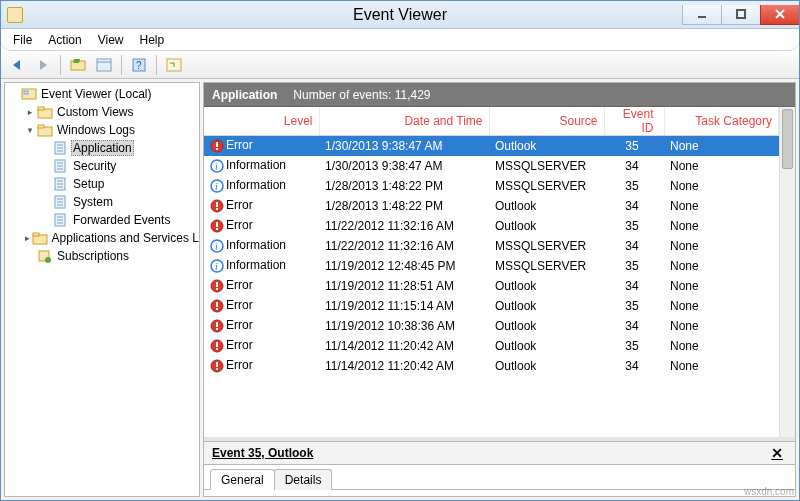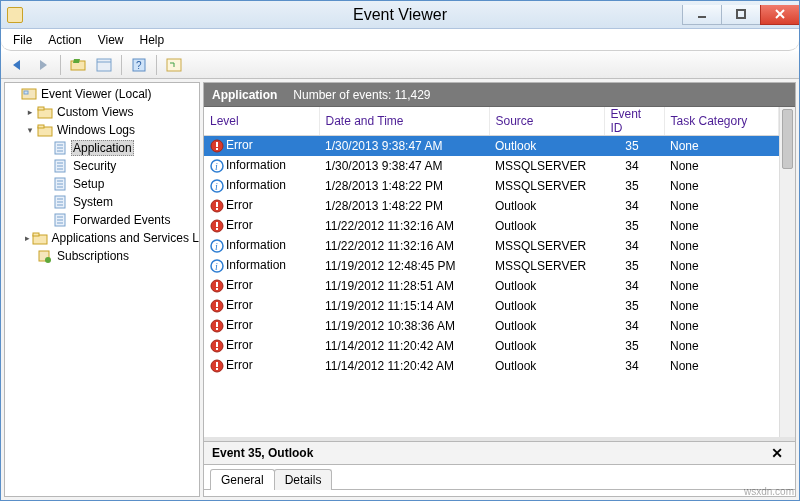--- a/index.html
+++ b/index.html
@@ -123,43 +123,43 @@
     position: absolute; top:0; right:0; bottom:0; width:16px;
     background: #f0f0f0; border-left: 1px solid #ddd;
   }
   .fake-scrollbar .thumb {
     position: absolute; left:2px; right:2px; top:2px; height: 60px;
     background: #c9c9c9; border: 1px solid #a9a9a9; border-radius: 2px;
   }
 
   table.event-table { width: 100%; border-collapse: collapse; table-layout: fixed; }
   table.event-table th {
-    text-align: left; font-weight: normal; background: #fff;
+    text-align: right; font-weight: normal; background: #fff;
     height: 22px; padding: 0 6px;
     border-bottom: 1px solid #d6d6d6; border-right: 1px solid #eaeaea;
-    color: #4c1d95;
+    color: #ef4444;
   }
   table.event-table td {
     height: 20px; padding: 0 6px; white-space: nowrap; overflow: hidden;
   }
   tr.event-row.selected td { background: #2d7dd2; color: #fff; }
   .lvl-icon {
     width: 14px; height: 14px; display: inline-flex; align-items: center; justify-content: center;
     vertical-align: middle; margin-right: 2px;
   }
   .col-eid { text-align: center; padding-right: 10px !important; }
 
   
   .details-panel {
     border-top: 4px solid #e4e4e4;
   }
   .details-title {
     height: 24px; display: flex; align-items: center;
     background: #f3f3f3; border-top: 1px solid #b7b7b7; border-bottom: 1px solid #b7b7b7;
-    padding: 0 8px; font-weight: bold;
+    padding: 0 8px; font-weight: bold; text-decoration: underline;
   }
   .details-title .close-x { margin-left: auto; font-weight: bold; font-size: 14px; padding: 0 4px; cursor: pointer; }
   .tabs-row {
     display: flex; align-items: flex-end; height: 24px; padding: 4px 6px 0 6px; gap: 0;
     background: #fff;
   }
   .tab {
     padding: 3px 10px 3px 10px; border: 1px solid #b7b7b7; border-bottom: none;
     background: #f3f3f3; font-size: 12px; position: relative; top: 1px;
     border-top-left-radius: 3px; border-top-right-radius: 3px;

